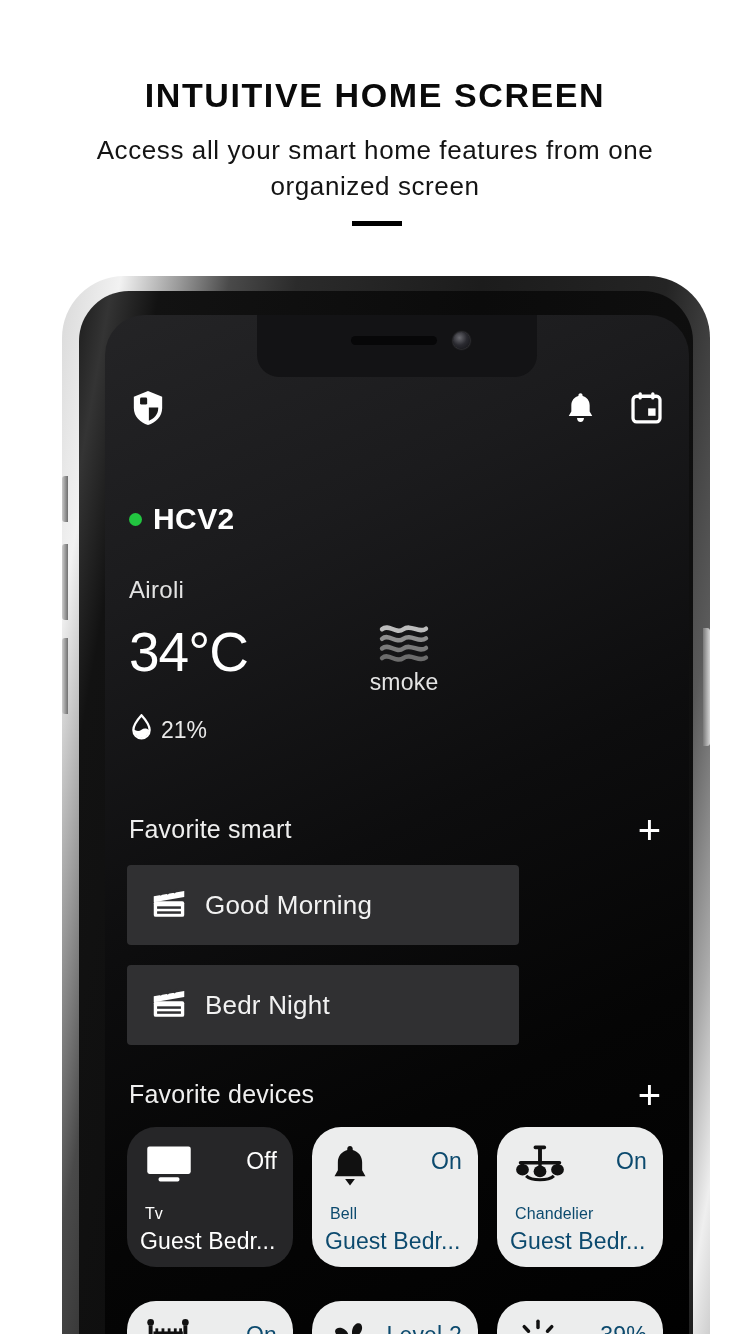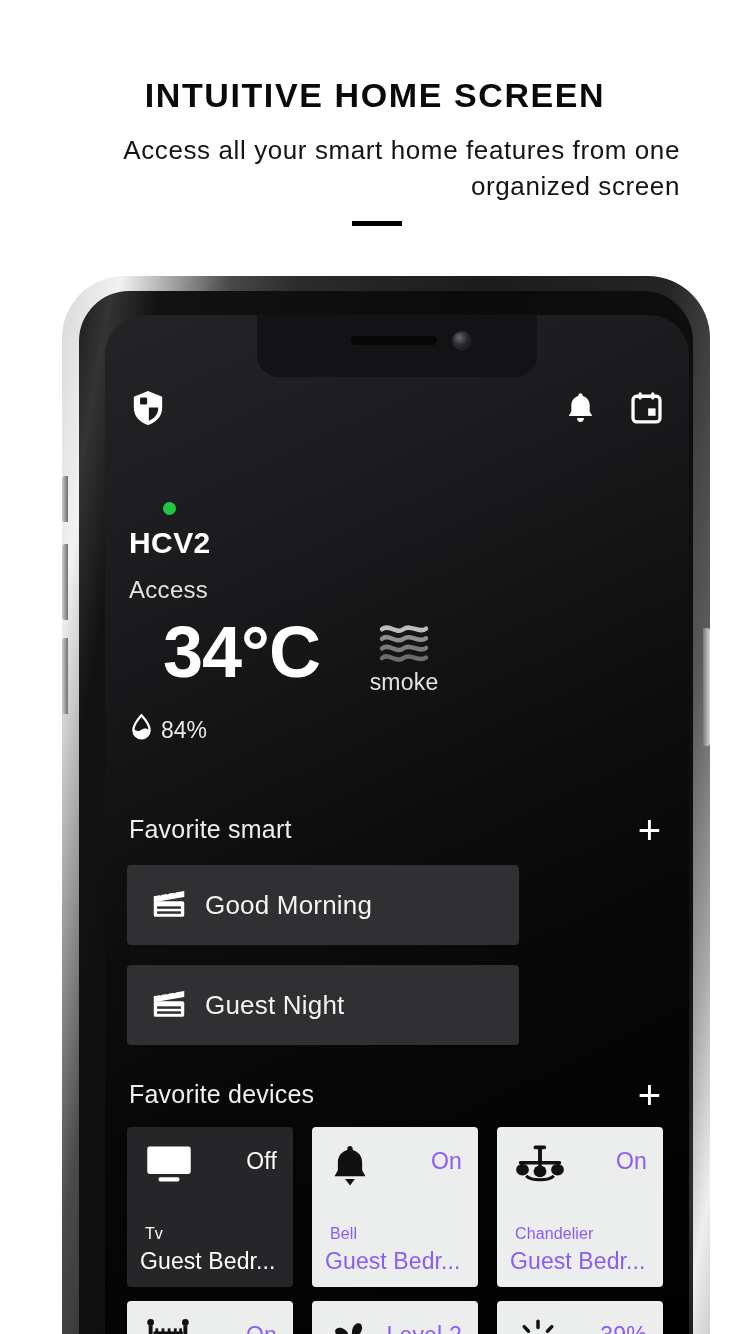--- a/index.html
+++ b/index.html
@@ -14,21 +14,21 @@
   
   .promo-title {
     position:absolute; top:76px; left:0; width:750px;
     text-align:center;
     font-size:34px; font-weight:bold; letter-spacing:1.6px;
     color:#0a0a0a;
     font-family:"Liberation Sans", sans-serif;
   }
   .promo-sub {
     position:absolute; top:132px; left:70px; width:610px;
-    text-align:right;
+    text-align:center;
     font-size:26px; font-weight:400; line-height:36px;
     letter-spacing:0.6px;
     color:#141414;
   }
   .promo-rule {
     position:absolute; top:221px; left:352px;
     width:50px; height:5px; background:#000;
   }
 
   
@@ -83,34 +83,34 @@
   .statusrow {
     position:absolute; left:0; top:74px; width:100%;
     display:flex; align-items:center; justify-content:space-between;
     padding:0 26px;
   }
   .ic { display:block; }
   .top-right-icons { display:flex; align-items:center; gap:34px; }
 
   .home-name {
     position:absolute; left:24px; top:187px;
-    display:flex; align-items:center; gap:11px;flex-direction:column;
+    display:flex; align-items:center; gap:11px;
   }
   .dot { width:13px; height:13px; border-radius:50%; background:#22c540; flex:none; }
   .home-name-text { font-size:30px; font-weight:bold; letter-spacing:.4px; color:#fff; }
 
   .loc {
     position:absolute; left:24px; top:261px;
     font-size:24px; color:#e3e3e3; font-weight:400; letter-spacing:.3px;
   }
 
   .weather { position:absolute; left:24px; top:296px; width:540px; }
   .temp {
-    font-size:72px; font-weight:bold; line-height:82px;
-    letter-spacing:-1px; color:#fff;margin-left:34px;
+    font-size:55px; font-weight:normal; line-height:82px;
+    letter-spacing:-1px; color:#fff;
   }
   .hum {
     position:absolute; left:2px; top:103px;
     display:flex; align-items:center; gap:9px;
     font-size:23px; color:#e9e9e9;
   }
   .smokebox {
     position:absolute; left:215px; top:10px;
     width:120px; text-align:center;
   }
@@ -134,27 +134,27 @@
   }
   .scene-label { font-size:26px; color:#f2f2f2; letter-spacing:.2px; }
 
   .dev-grid {
     position:absolute; left:22px; top:812px;
     width:540px;
     display:flex; gap:19px;
   }
   .dev-grid.row2 { top:986px; }
   .dev-card {
-    width:166px; height:160px;
-    border-radius:4px;
+    width:166px; height:140px;
+    border-radius:29px;
     padding:17px 16px 0 18px;
     position:relative;
     flex:none;
   }
-  .dev-card.light { background:#eceded; color:#8b5cf6; }
+  .dev-card.light { background:#eceded; color:#0c4a6e; }
   .dev-card.dark  { background:#262628; color:#fff; }
   .dev-top { display:flex; align-items:flex-start; justify-content:space-between; height:56px; }
   .dev-state { font-size:23px; letter-spacing:.2px; padding-top:4px; }
   .dev-name { position:absolute; left:18px; bottom:44px; font-size:16px; letter-spacing:.1px; }
   .dev-room { position:absolute; left:13px; bottom:12px; font-size:23px; letter-spacing:.1px; }
 </style>
 </head>
 <body>
 
 <div id="page">
@@ -203,32 +203,32 @@
                 </svg>
               </span>
             </span>
           </div>
 
           <div class="home-name">
             <span class="dot"></span>
             <span class="home-name-text">HCV2</span>
           </div>
 
-          <div class="loc">Access</div>
+          <div class="loc">Airoli</div>
 
           <div class="weather">
             <div class="temp">34°C</div>
             <div class="hum">
               <span class="ic">
                 <svg width="21" height="26" viewBox="0 0 18 23" fill="none">
                   <path d="M9 1.2 C9 1.2 16.2 9.2 16.2 14.2 C16.2 18.4 13 21.6 9 21.6 C5 21.6 1.8 18.4 1.8 14.2 C1.8 9.2 9 1.2 9 1.2 Z" stroke="#fff" stroke-width="2"></path>
                   <path d="M2.2 13.6 C4.6 15.4 7 15.4 9 13.9 C11 12.4 14 12.6 15.8 14.4 C15.3 18.2 12.5 21 9 21 C5.3 21 2.3 18 2.2 13.6 Z" fill="#fff"></path>
                 </svg>
               </span>
-              <span>84%</span>
+              <span>21%</span>
             </div>
             <div class="smokebox">
               <span class="ic" style="display:inline-block">
                 <svg width="56" height="44" viewBox="0 0 40 32" fill="none" stroke-linecap="round">
                   <path d="M4 6 C9 1.6 14 10 19.5 6 C25 2 31 9.4 36 5.6" stroke="#bdbdbd" stroke-width="3.2"></path>
                   <path d="M4 13 C9 8.6 14 17 19.5 13 C25 9 31 16.4 36 12.6" stroke="#8e8e8e" stroke-width="3.2"></path>
                   <path d="M4 20 C9 15.6 14 24 19.5 20 C25 16 31 23.4 36 19.6" stroke="#7a7a7a" stroke-width="3.2"></path>
                   <path d="M4 27 C9 22.6 14 31 19.5 27 C25 23 31 30.4 36 26.6" stroke="#6c6c6c" stroke-width="3.2"></path>
                 </svg>
               </span>
@@ -257,21 +257,21 @@
           <div class="scene-card" style="top:650px;">
             <span class="ic">
               <svg width="36" height="34" viewBox="0 0 26 24" fill="none">
                 <path d="M2 7.2 L24 3.4 L24 7.6 L2 11.4 Z" fill="#fff"></path>
                 <path d="M6.6 6.4 L8.6 3.2 M11.6 5.6 L13.6 2.4 M16.6 4.8 L18.6 1.6" stroke="#303032" stroke-width="1.5"></path>
                 <rect x="2" y="10.8" width="22" height="11.2" rx="1.4" fill="#fff"></rect>
                 <rect x="4.4" y="14.4" width="17.2" height="1.8" fill="#303032"></rect>
                 <rect x="4.4" y="18" width="17.2" height="1.8" fill="#303032"></rect>
               </svg>
             </span>
-            <span class="scene-label">Guest Night</span>
+            <span class="scene-label">Bedr Night</span>
           </div>
 
           <div class="sect" style="top:765px;">
             <span class="sect-title">Favorite devices</span>
             <span class="plus">+</span>
           </div>
 
           <div class="dev-grid">
 
             <div class="dev-card dark">

